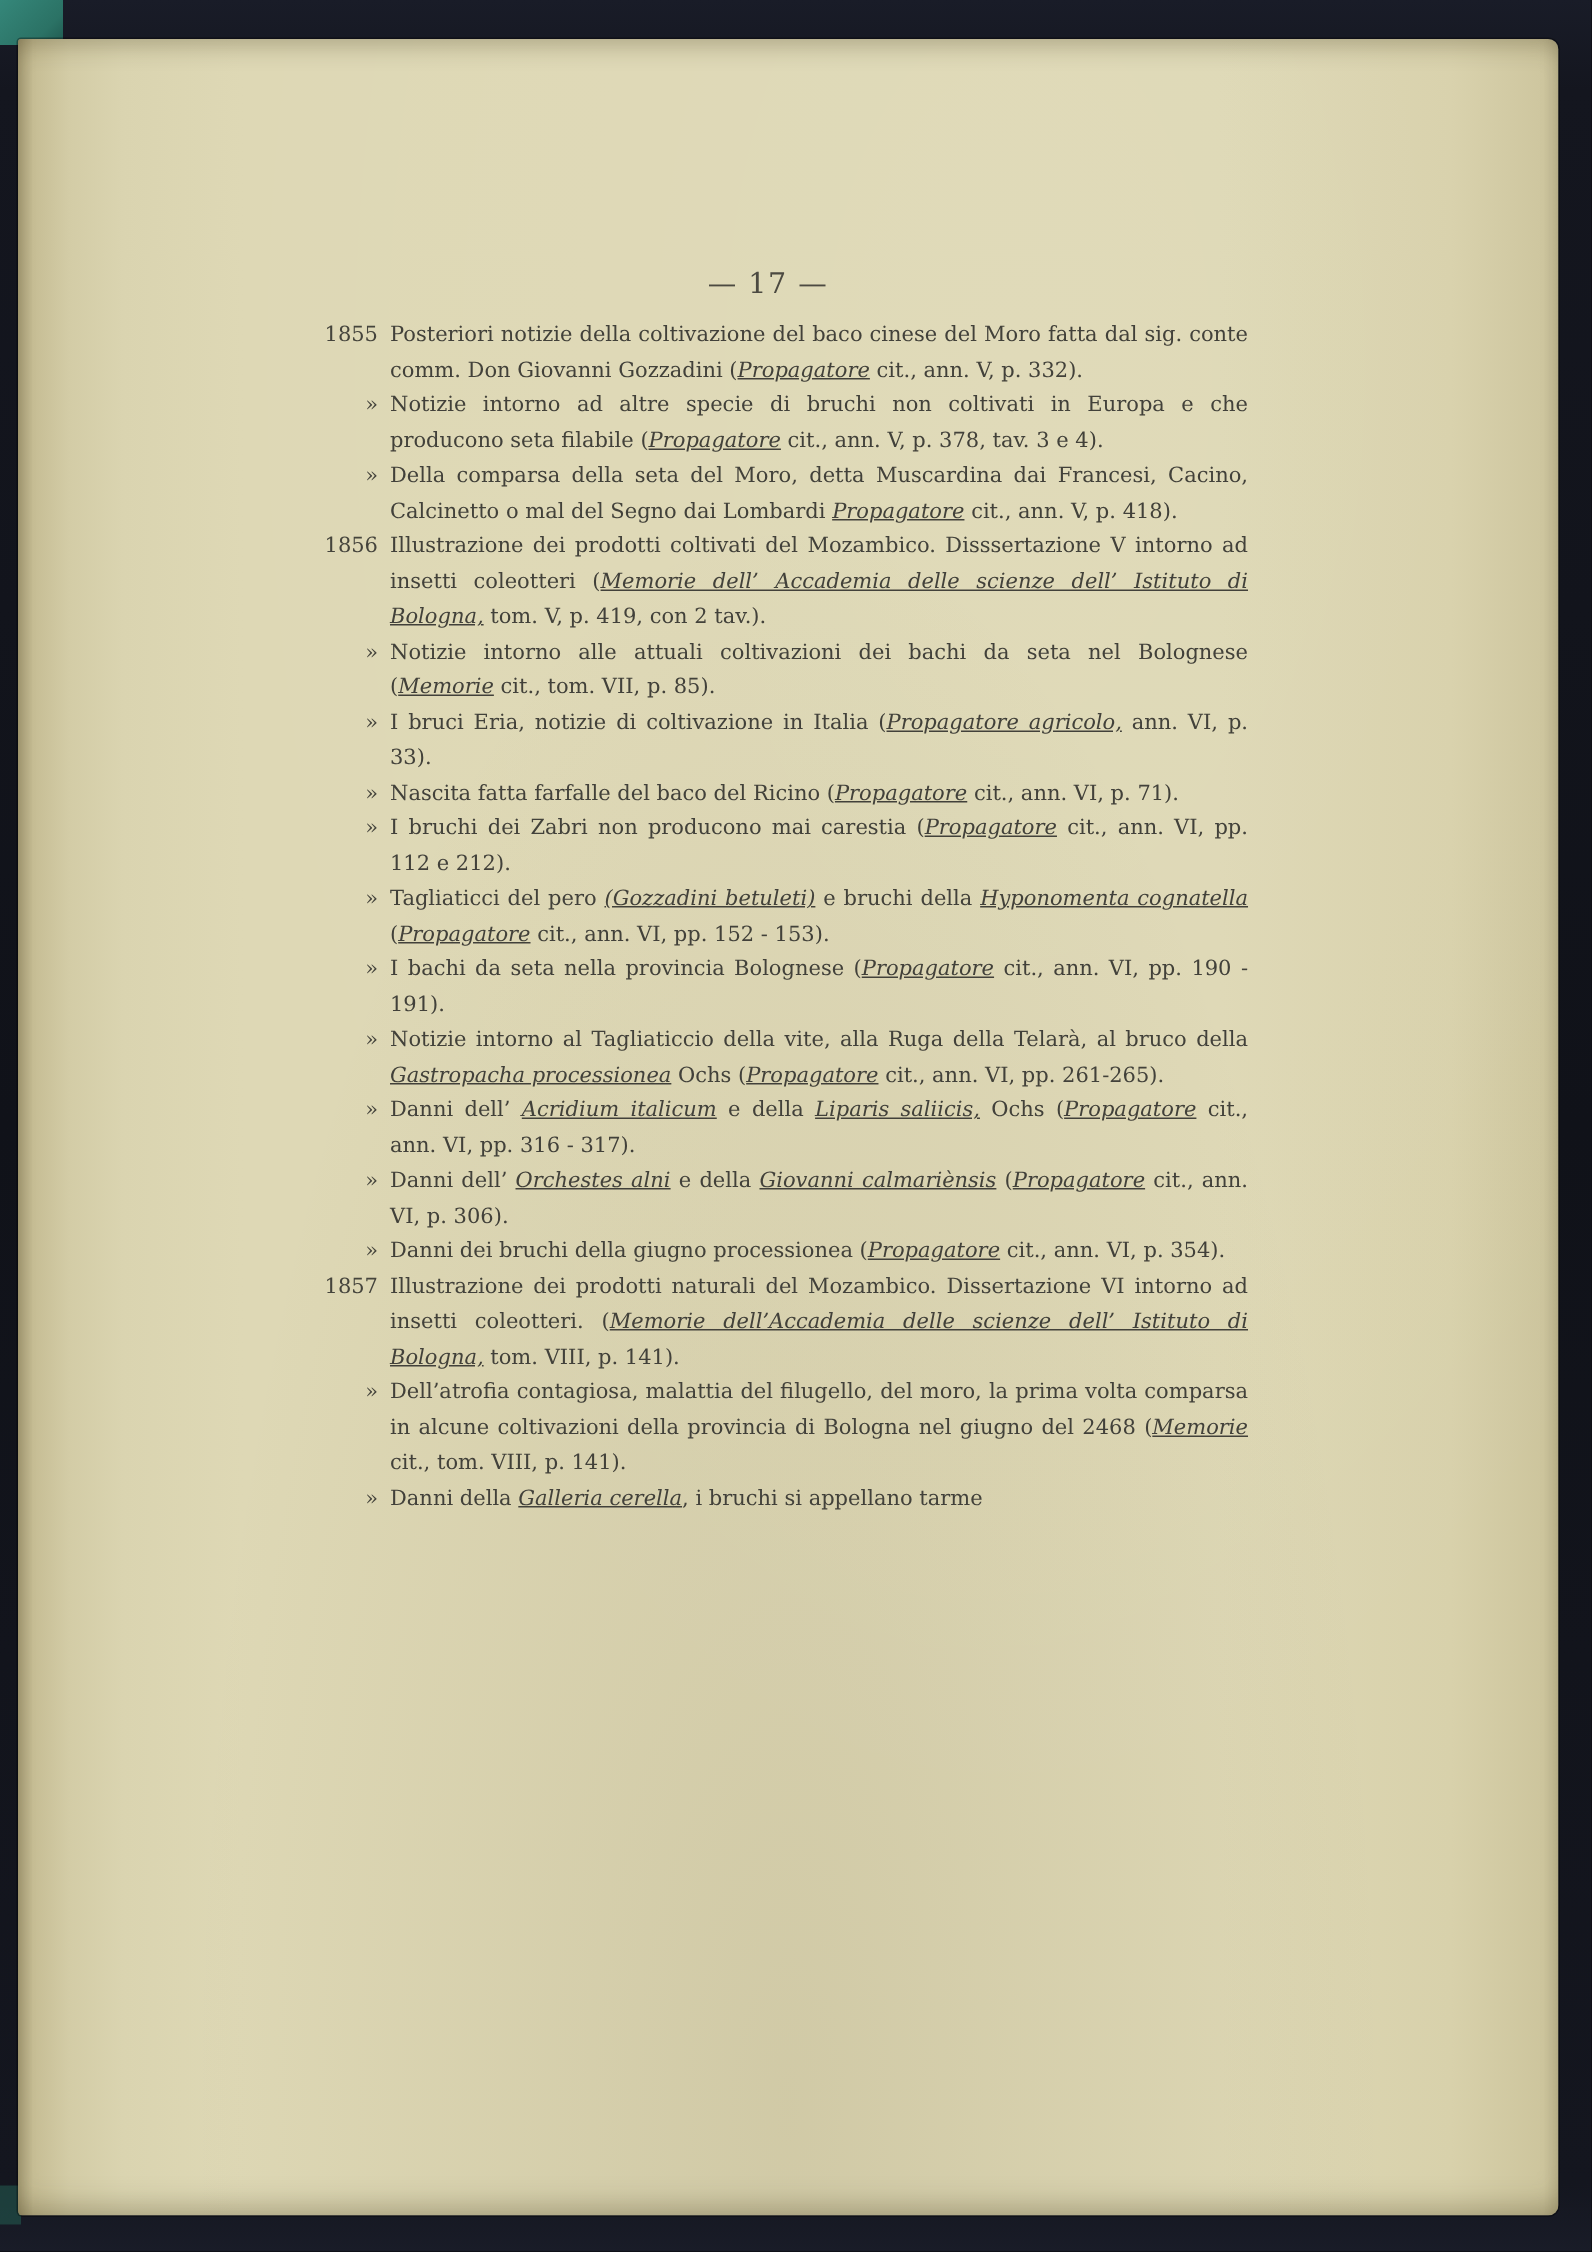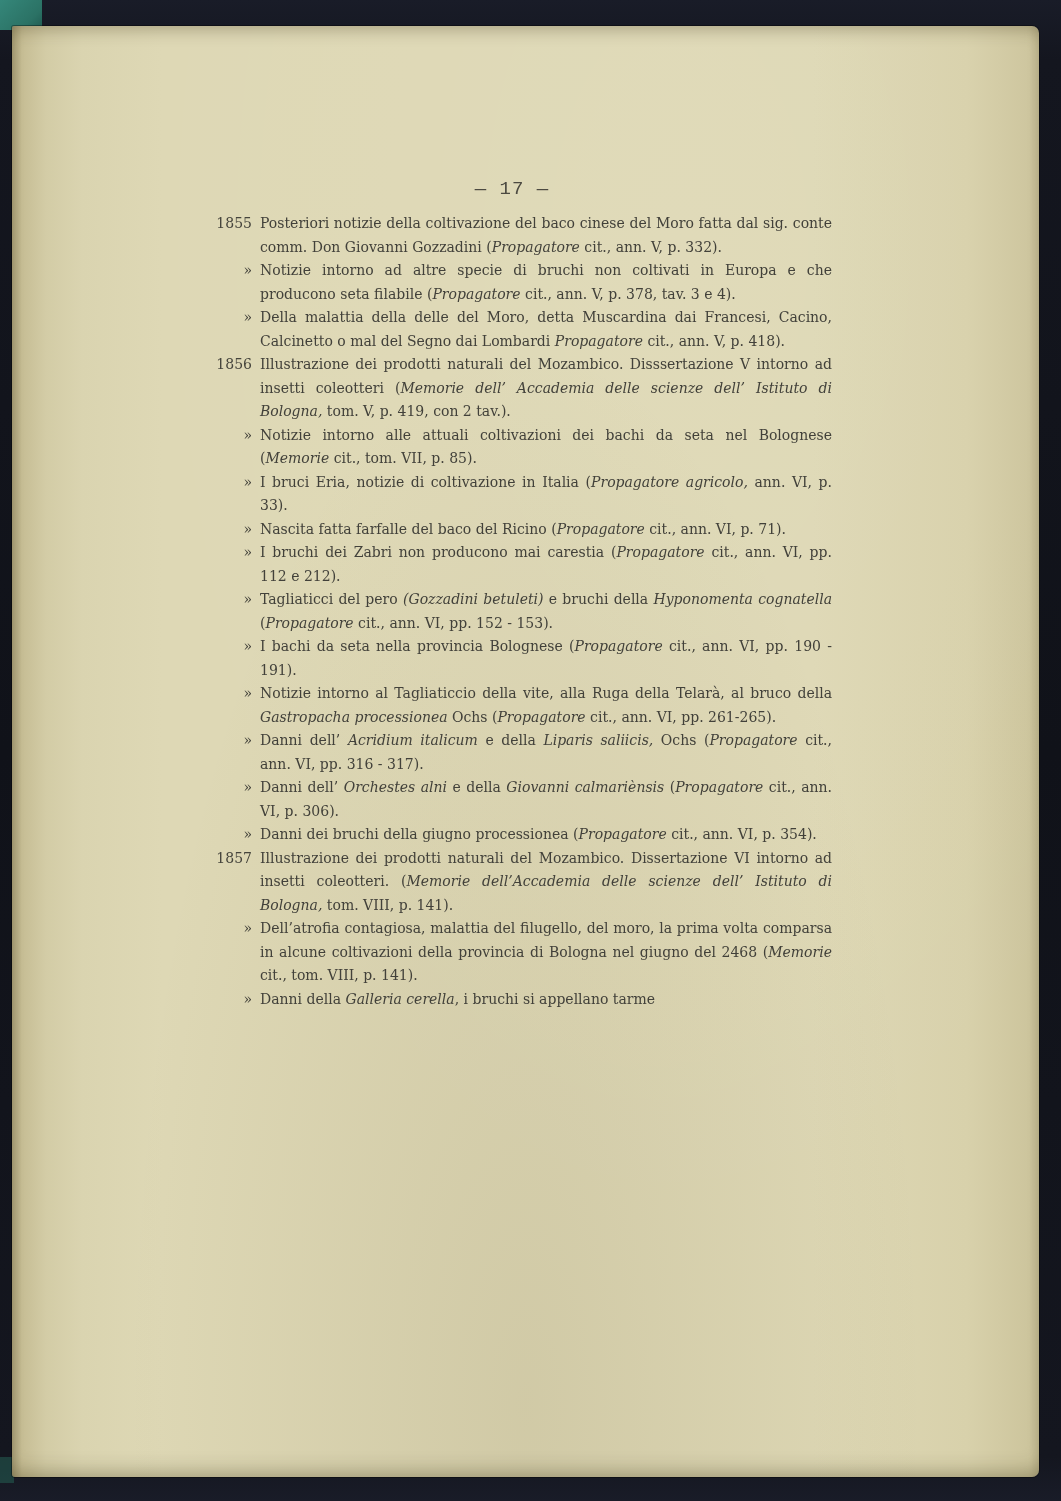--- a/index.html
+++ b/index.html
@@ -45,21 +45,20 @@
   }
   .page-number {
     position: absolute;
     top: 152px;
     left: 140px;
     width: 720px;
     text-align: center;
     font-size: 19px;
     letter-spacing: 1px;
     color: #4c4a41;
-    font-family: Liberation Mono, monospace;
   }
   .entries {
     position: absolute;
     top: 186px;
     left: 196px;
     width: 624px;
     font-size: 14px;
     line-height: 23.5px;
     color: #42413a;
   }
@@ -73,20 +72,21 @@
     left: 0; top: 0;
     width: 44px;
     text-align: right;
     color: #45443c;
   }
   .entry-text {
     text-align: justify;
   }
   .it {
     font-style: italic;
+    text-decoration: underline;
   }
 </style>
 </head>
 <body>
 
 <div class="scene">
   <div class="cover-corner"></div>
   <div class="cover-corner-bottom"></div>
   <div class="page">
     <div class="page-number">— 17 —</div>
@@ -94,25 +94,25 @@
         <div class="entry">
           <span class="entry-label">1855</span>
           <div class="entry-text"><span>Posteriori notizie della coltivazione del baco cinese del Moro fatta dal sig. conte comm. Don Giovanni Gozzadini (</span><span class="it">Propagatore</span><span> cit., ann. V, p. 332).</span></div>
         </div>
         <div class="entry">
           <span class="entry-label">»</span>
           <div class="entry-text"><span>Notizie intorno ad altre specie di bruchi non coltivati in Europa e che producono seta filabile (</span><span class="it">Propagatore</span><span> cit., ann. V, p. 378, tav. 3 e 4).</span></div>
         </div>
         <div class="entry">
           <span class="entry-label">»</span>
-          <div class="entry-text"><span>Della malattia della delle del Moro, detta Muscardina dai Francesi, Cacino, Calcinetto o mal del Segno dai Lombardi </span><span class="it">Propagatore</span><span> cit., ann. V, p. 418).</span></div>
+          <div class="entry-text"><span>Della comparsa della seta del Moro, detta Muscardina dai Francesi, Cacino, Calcinetto o mal del Segno dai Lombardi </span><span class="it">Propagatore</span><span> cit., ann. V, p. 418).</span></div>
         </div>
         <div class="entry">
           <span class="entry-label">1856</span>
-          <div class="entry-text"><span>Illustrazione dei prodotti naturali del Mozambico. Disssertazione V intorno ad insetti coleotteri (</span><span class="it">Memorie dell’ Accademia delle scienze dell’ Istituto di Bologna,</span><span> tom. V, p. 419, con 2 tav.).</span></div>
+          <div class="entry-text"><span>Illustrazione dei prodotti coltivati del Mozambico. Disssertazione V intorno ad insetti coleotteri (</span><span class="it">Memorie dell’ Accademia delle scienze dell’ Istituto di Bologna,</span><span> tom. V, p. 419, con 2 tav.).</span></div>
         </div>
         <div class="entry">
           <span class="entry-label">»</span>
           <div class="entry-text"><span>Notizie intorno alle attuali coltivazioni dei bachi da seta nel Bolognese (</span><span class="it">Memorie</span><span> cit., tom. VII, p. 85).</span></div>
         </div>
         <div class="entry">
           <span class="entry-label">»</span>
           <div class="entry-text"><span>I bruci Eria, notizie di coltivazione in Italia (</span><span class="it">Propagatore agricolo,</span><span> ann. VI, p. 33).</span></div>
         </div>
         <div class="entry">

